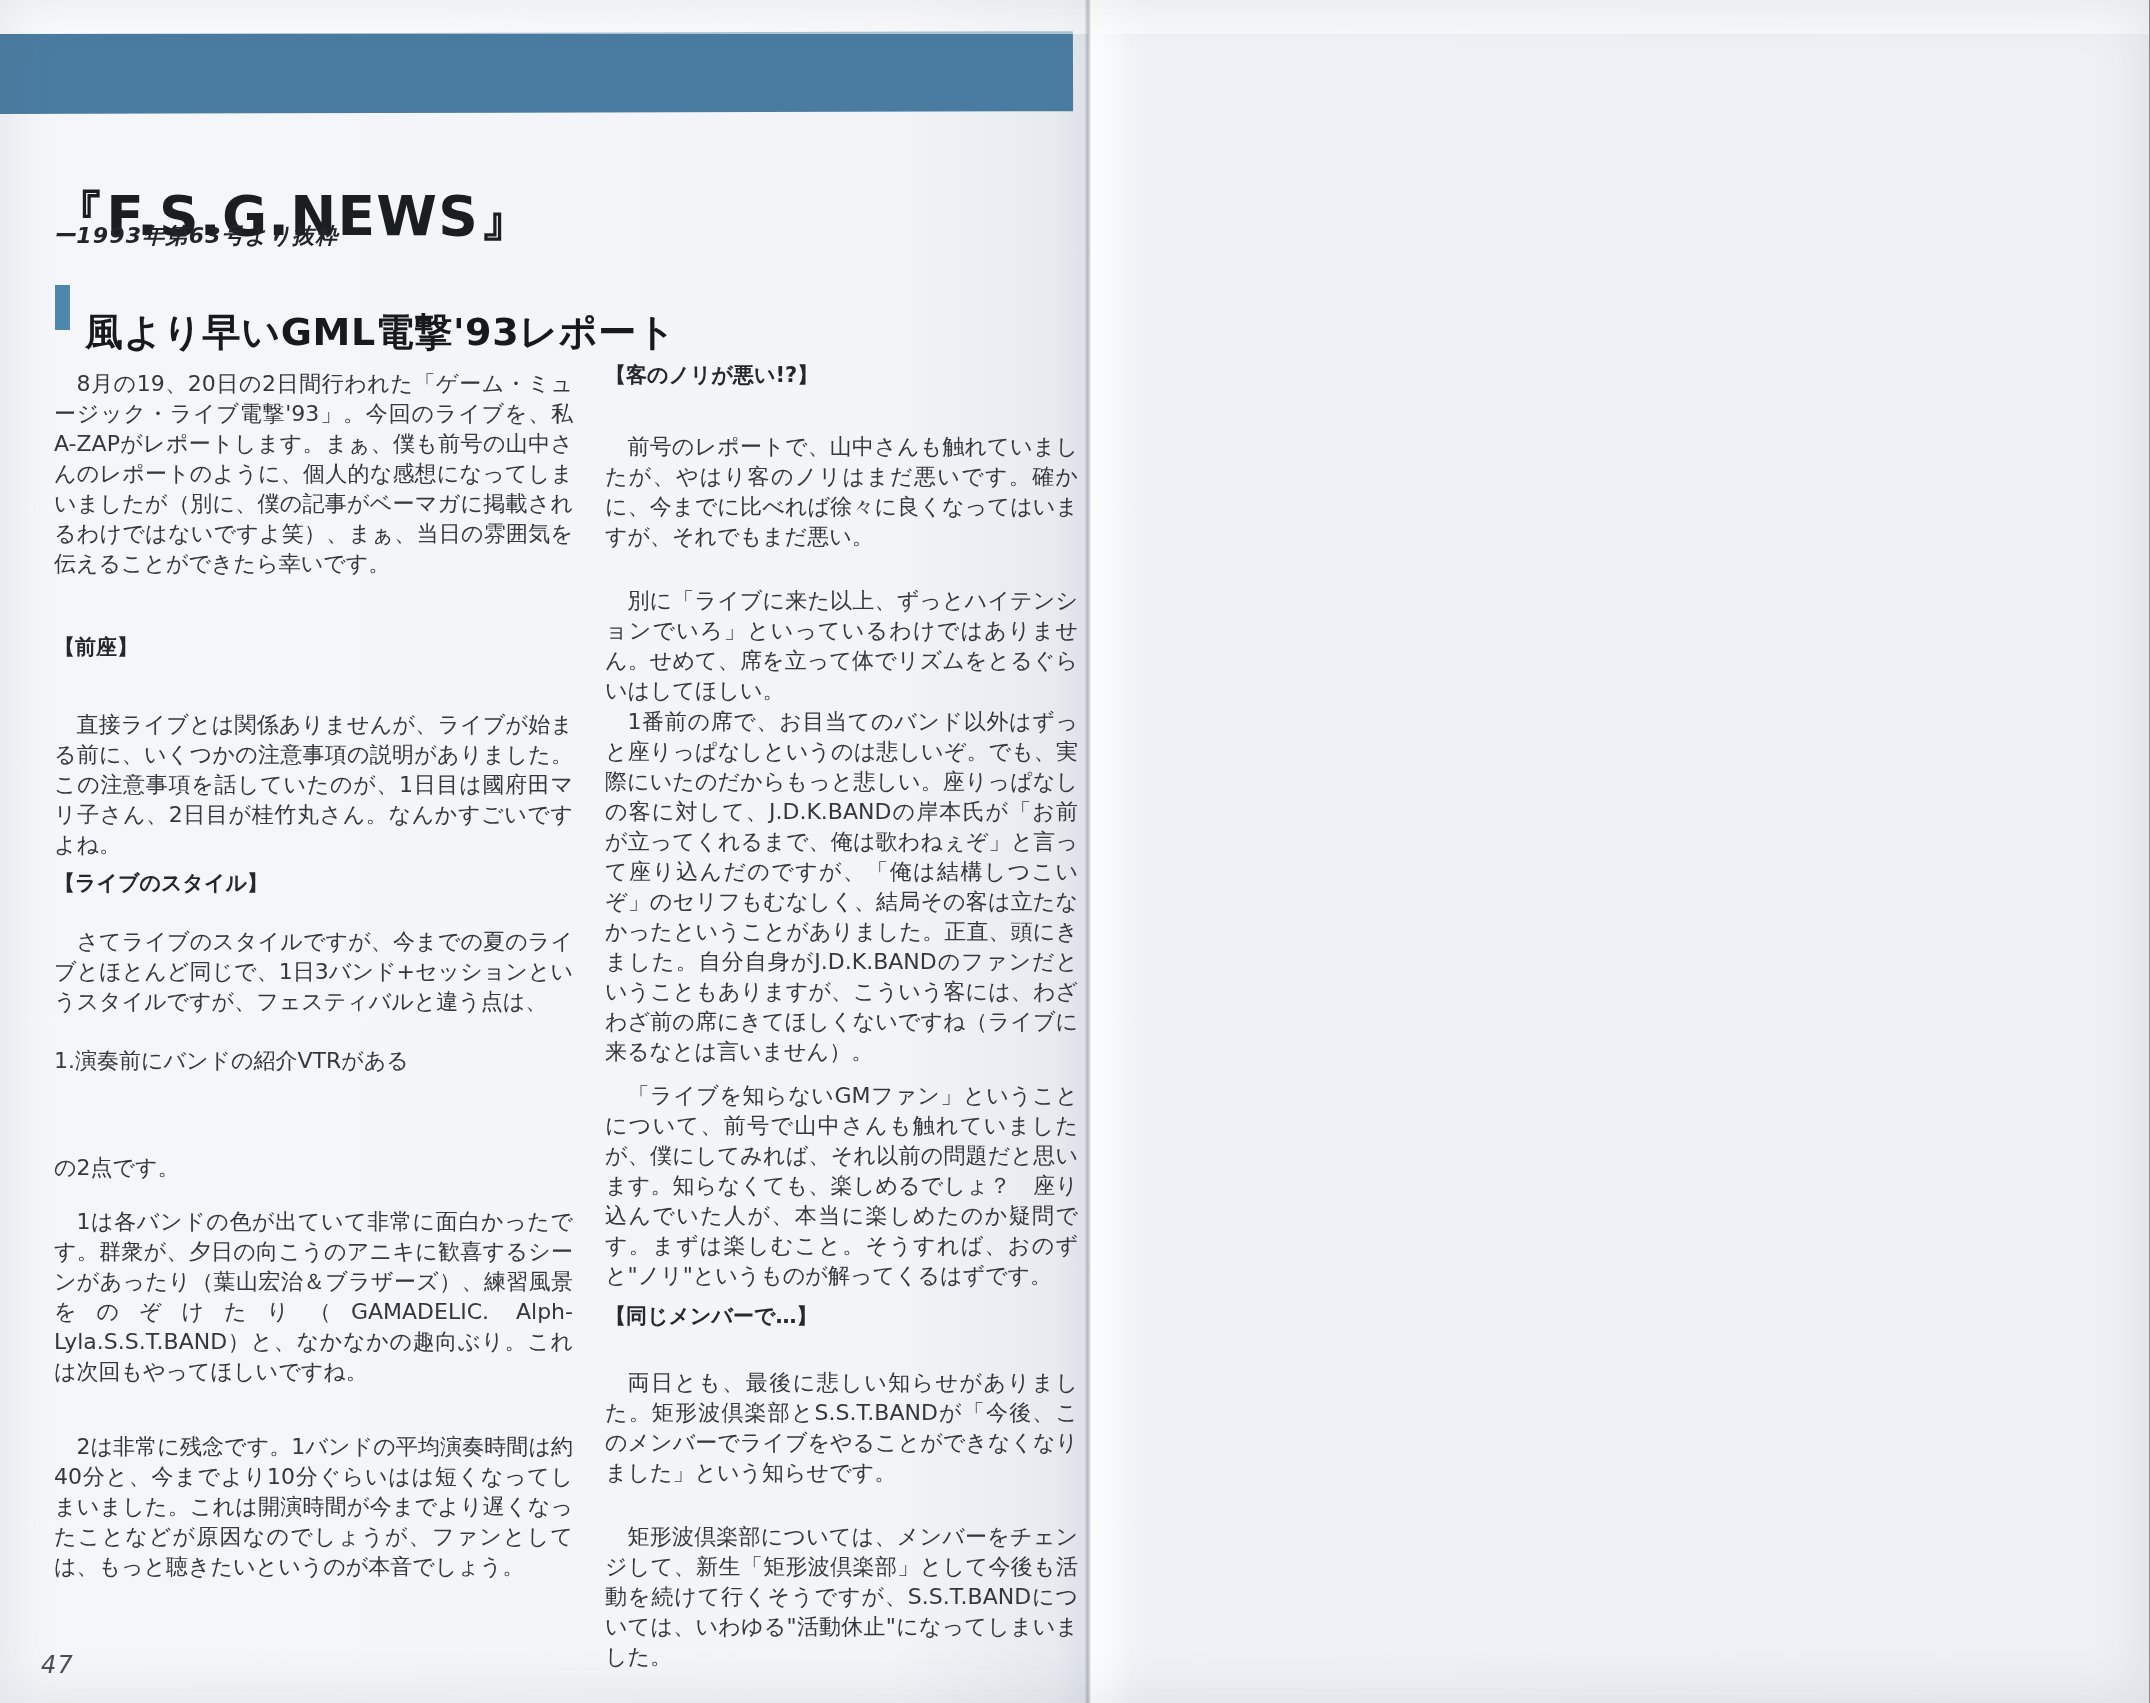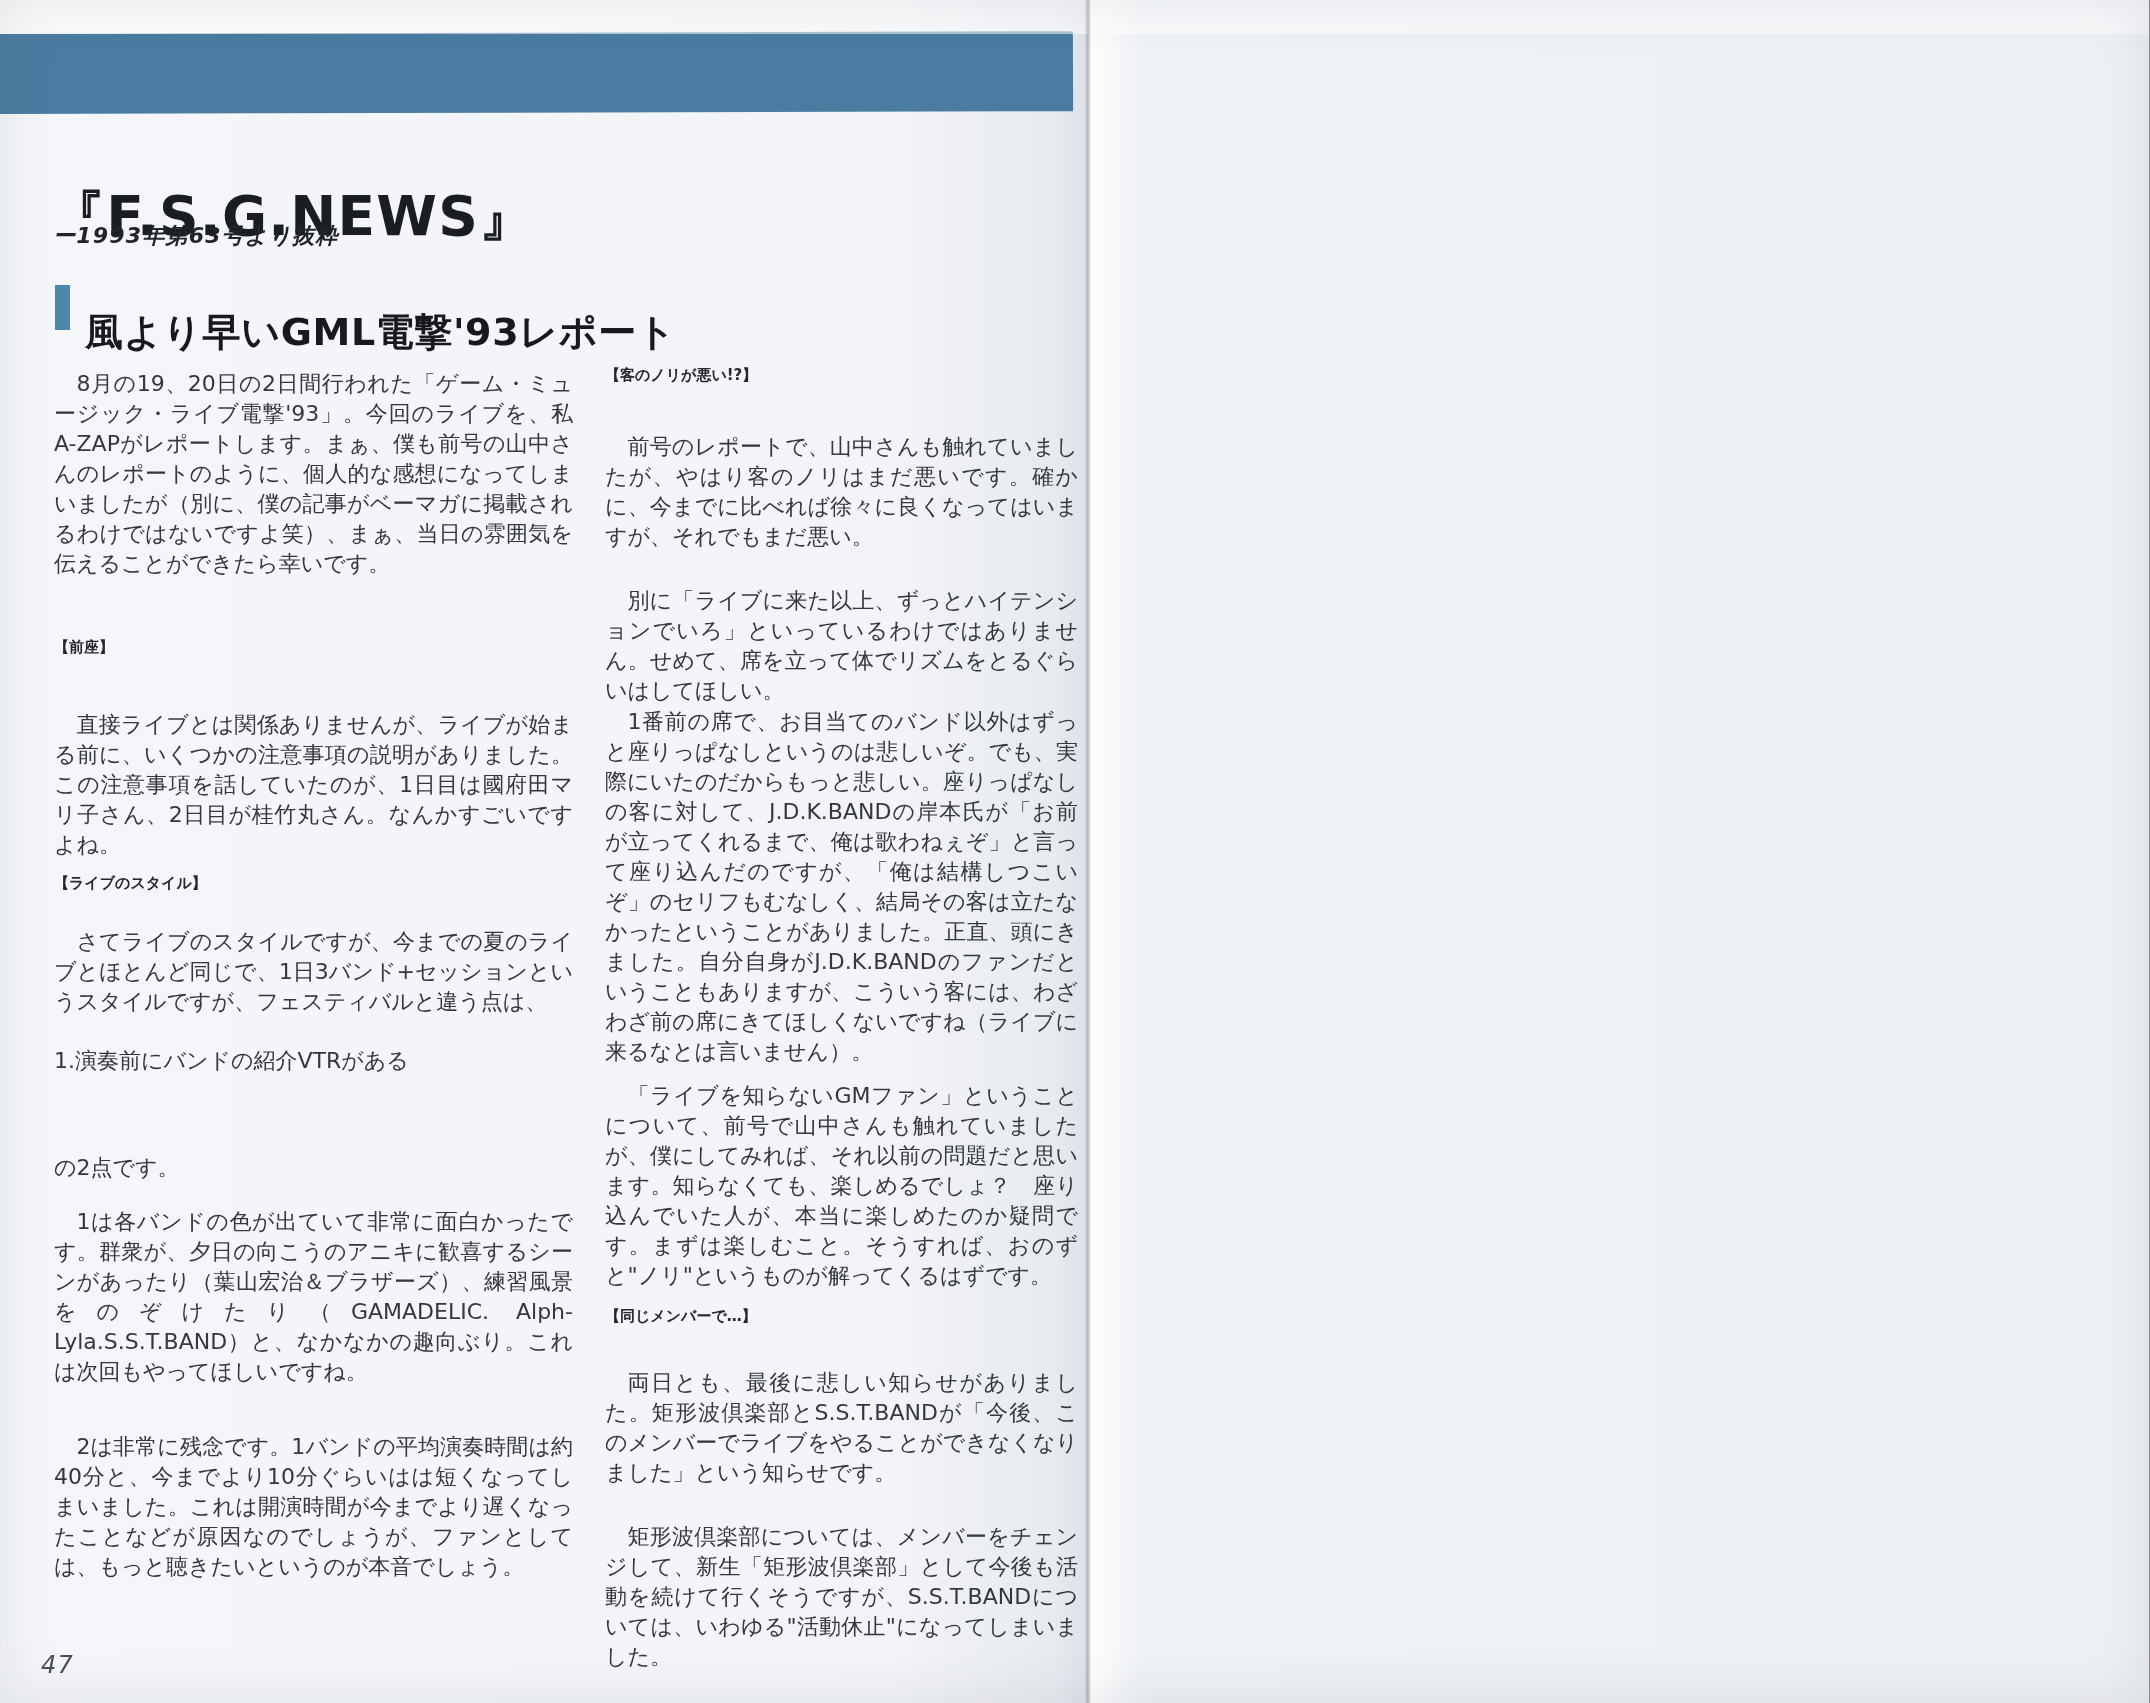--- a/index.html
+++ b/index.html
@@ -44,21 +44,21 @@
   .col1{left:46px;width:535px;}
   .col2{left:597px;width:489px;}
 
   .para,.subhead,.listline{
     position:absolute;left:0;right:0;margin:8px;
     color:#34373b;
     font-size:22px;line-height:30px;
     text-align:justify;
   }
   .para.indent{text-indent:1.02em;}
-  .subhead{font-size:15px;font-weight:bold;color:#24272b;text-align:left;}
+  .subhead{font-size:21px;font-weight:bold;color:#24272b;text-align:left;}
   .listline{text-align:left;}
 
   .pagenum{position:absolute;font-size:24px;color:#4b4f55;font-style:italic;letter-spacing:1.2px;z-index:6;}
   .pagenum-left{left:41px;top:1651px;}
 
   
   .vignette{position:absolute;inset:0;pointer-events:none;z-index:7;
     box-shadow:inset 0 0 55px rgba(70,80,95,0.12);}
   .top-white{position:absolute;left:0;top:0;right:0;height:34px;background:rgba(255,255,255,0.55);z-index:3;}
 </style>

